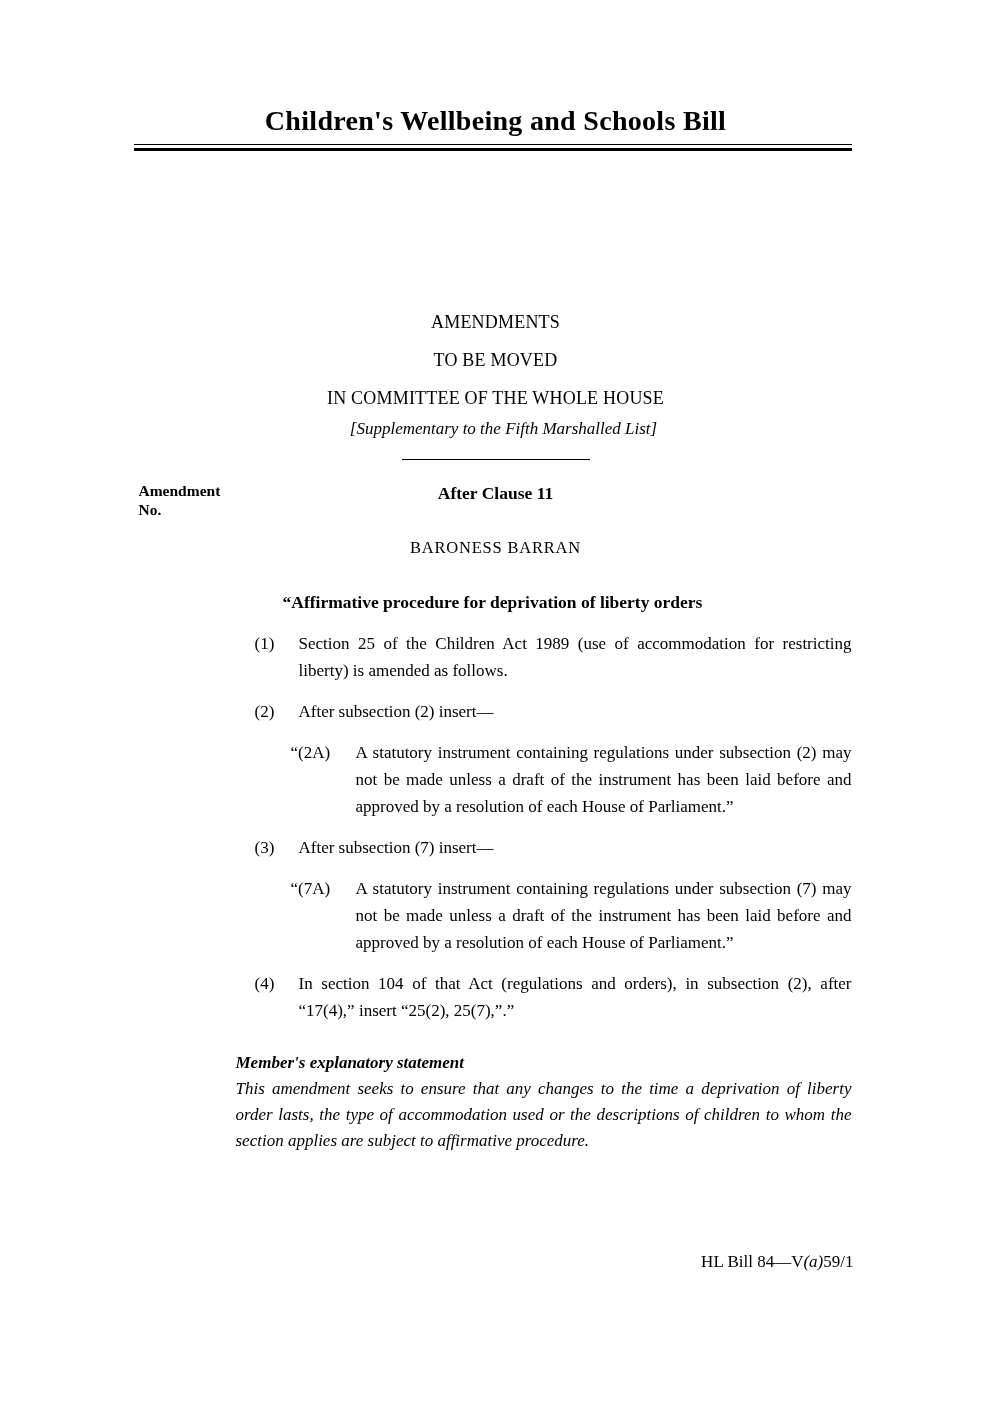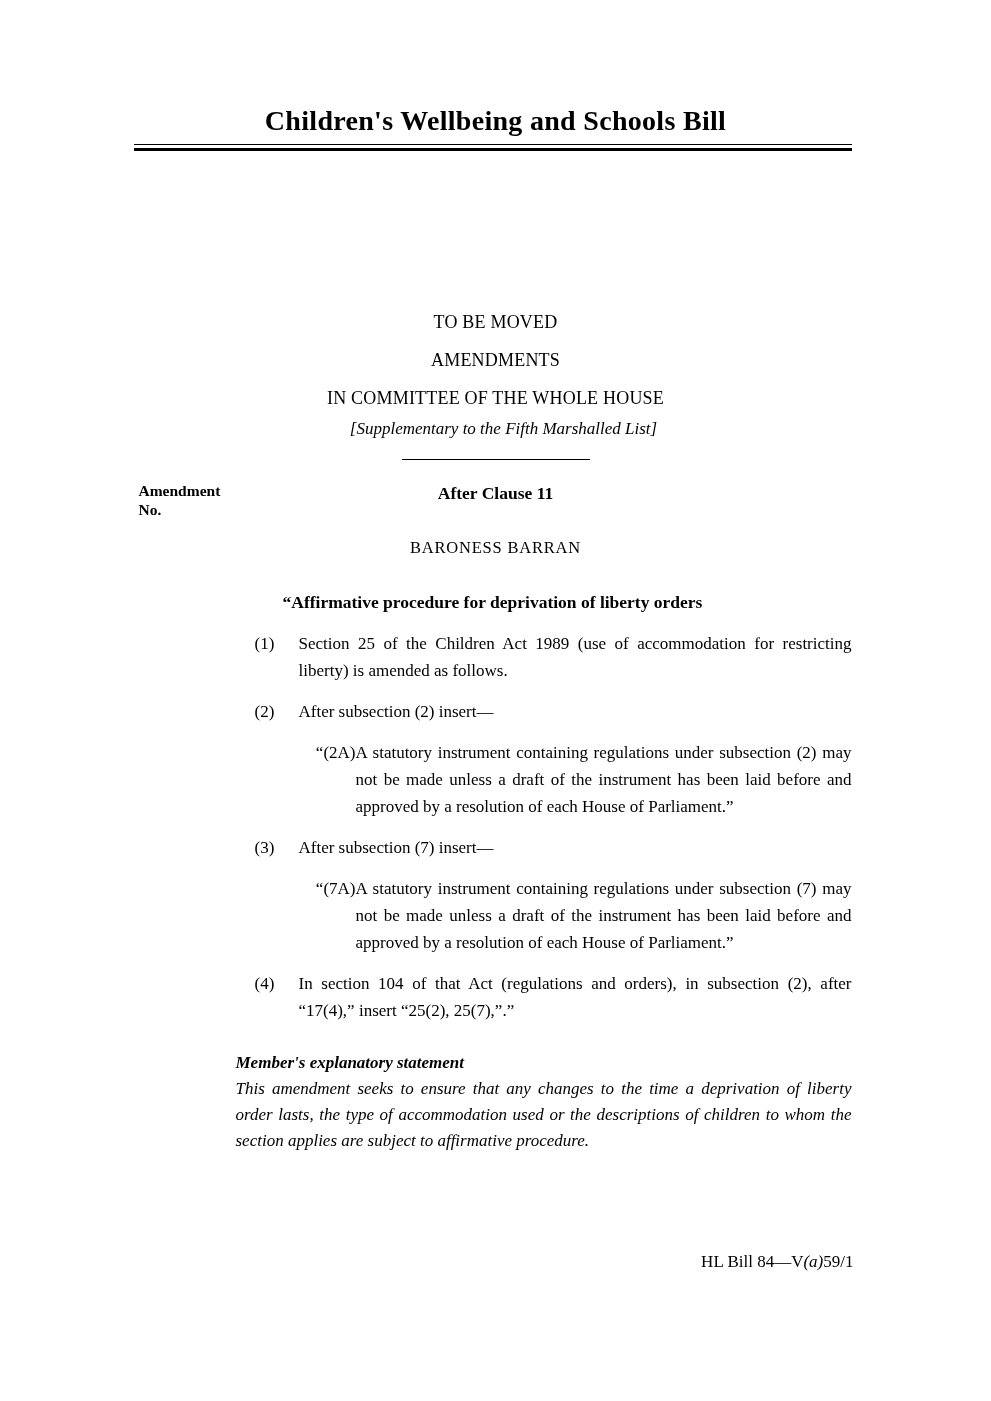--- a/index.html
+++ b/index.html
@@ -94,21 +94,21 @@
     margin-top: 14px;
     margin-left: 116px;
   }
   .subsection .sub-num { flex: none; width: 44px; }
   .subsection .sub-text { flex: 1; text-align: justify; }
   .insert-block {
     display: flex;
     margin-top: 14px;
     margin-left: 152px;
   }
-  .insert-block .ins-num { flex: none; width: 65px; text-align: right; }
+  .insert-block .ins-num { flex: none; width: 65px; }
   .insert-block .ins-text { flex: 1; text-align: justify; }
   .explanatory {
     margin: 26px 94px 0 190px;
     line-height: 26px;
   }
   .explanatory-heading {
     font-weight: bold;
     font-style: italic;
     font-size: 17px;
   }
@@ -130,22 +130,22 @@
 </style>
 </head>
 <body>
 
 <div class="page">
 
   <div class="bill-title">Children's Wellbeing and Schools Bill</div>
   <div class="double-rule"></div>
 
   <div class="preamble">
+    <div>AMENDMENTS</div>
     <div>TO BE MOVED</div>
-    <div>AMENDMENTS</div>
     <div>IN COMMITTEE OF THE WHOLE HOUSE</div>
   </div>
   <div class="marshalled-note">[Supplementary to the Fifth Marshalled List]</div>
 
   <div class="section-divider"></div>
 
   <div class="clause-header-row">
     <div class="amendment-no-label">
       <div>Amendment</div>
       <div>No.</div>

